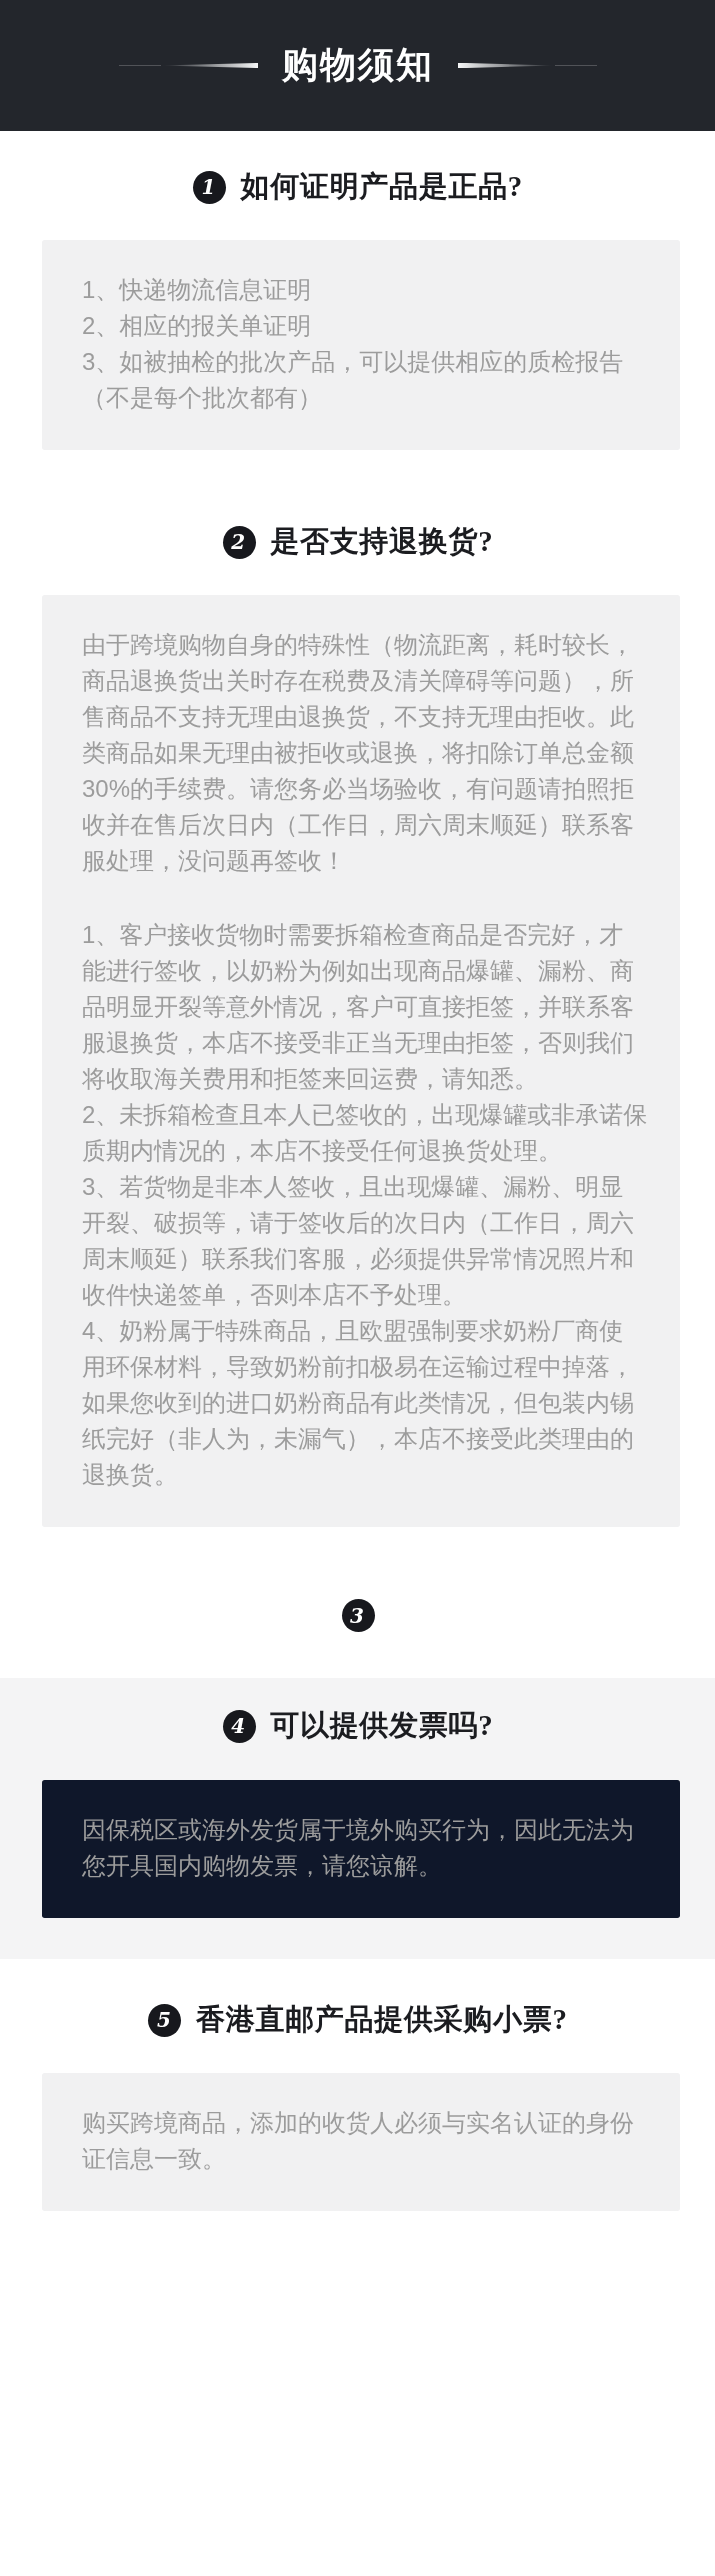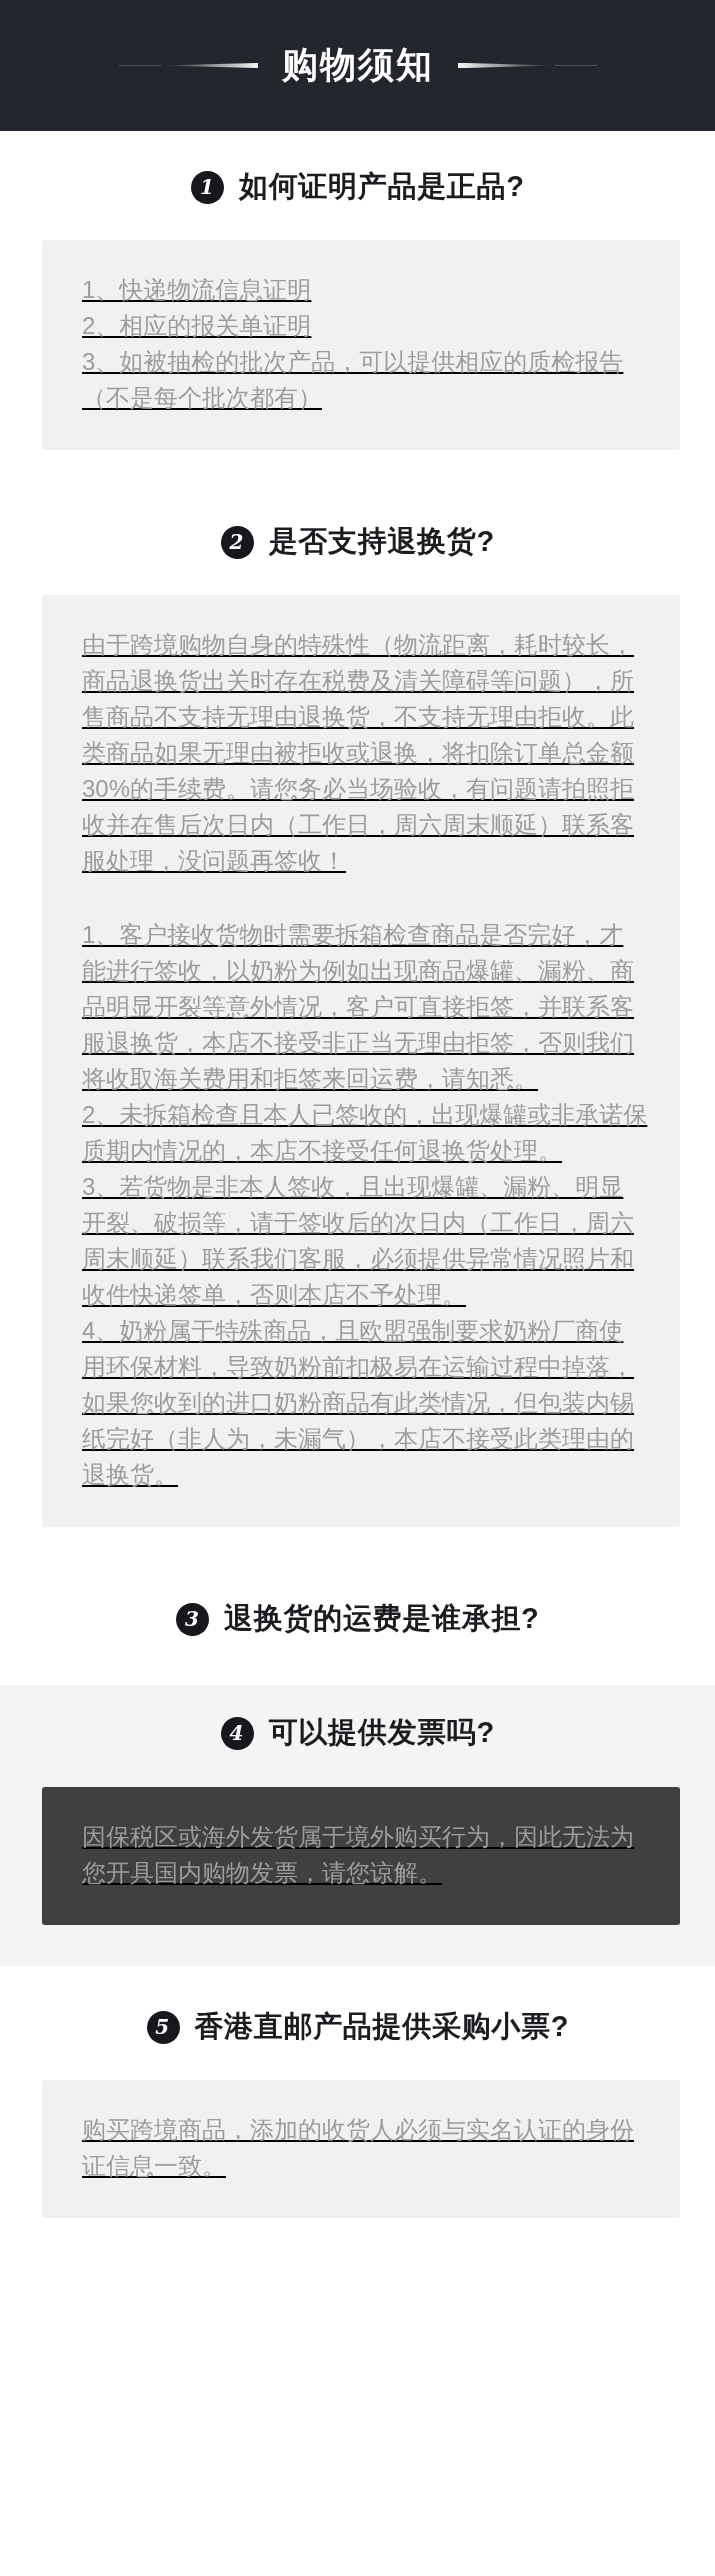--- a/index.html
+++ b/index.html
@@ -66,47 +66,47 @@
     flex: 0 0 auto;
     padding-right: 2px;
   }
   .heading-text {
     margin: 0;
     font-size: 29px;
     font-weight: bold;
     color: #1b1c20;
     letter-spacing: 0.7px;
     white-space: nowrap;
+    font-family: Liberation Serif, serif;
   }
 
   
   .box {
     background: #f1f1f2;
     margin: 0 36px 0 42px;
     padding: 32px 9.3px 34px 40px;
     border-radius: 2.7px;
-    text-decoration: underline;
   }
   .box p {
     margin: 0;
     font-size: 24px;
     line-height: 36px;
     color: #9c9c9c;
     white-space: pre-line;
   }
   .box p.gap { margin-top: 38px; }
 
   
   .band {
     background: #f4f4f5;
     margin-top: 46px;
     padding: 28px 0 41px;
   }
   .band .section-heading { margin: 0 0 34px; }
-  .band .box { background: #404040; }
+  .band .box { background: #0f172a; }
 </style>
 </head>
 <body>
 
 <div class="header">
   <div class="hline-wrap">
     <div class="hline-tail"></div>
     <div class="hline l"></div>
   </div>
   <h1 class="page-title">购物须知</h1>
@@ -157,21 +157,20 @@
 用环保材料，导致奶粉前扣极易在运输过程中掉落，
 如果您收到的进口奶粉商品有此类情况，但包装内锡
 纸完好（非人为，未漏气），本店不接受此类理由的
 退换货。</p>
   </div>
 </section>
 
 <section class="section section-3">
   <div class="section-heading">
     <span class="badge">3</span>
-    <h2 class="heading-text">退换货的运费是谁承担?</h2>
   </div>
 </section>
 
 <div class="band">
   <section class="section section-4">
     <div class="section-heading">
       <span class="badge">4</span>
       <h2 class="heading-text">可以提供发票吗?</h2>
     </div>
     <div class="box">

